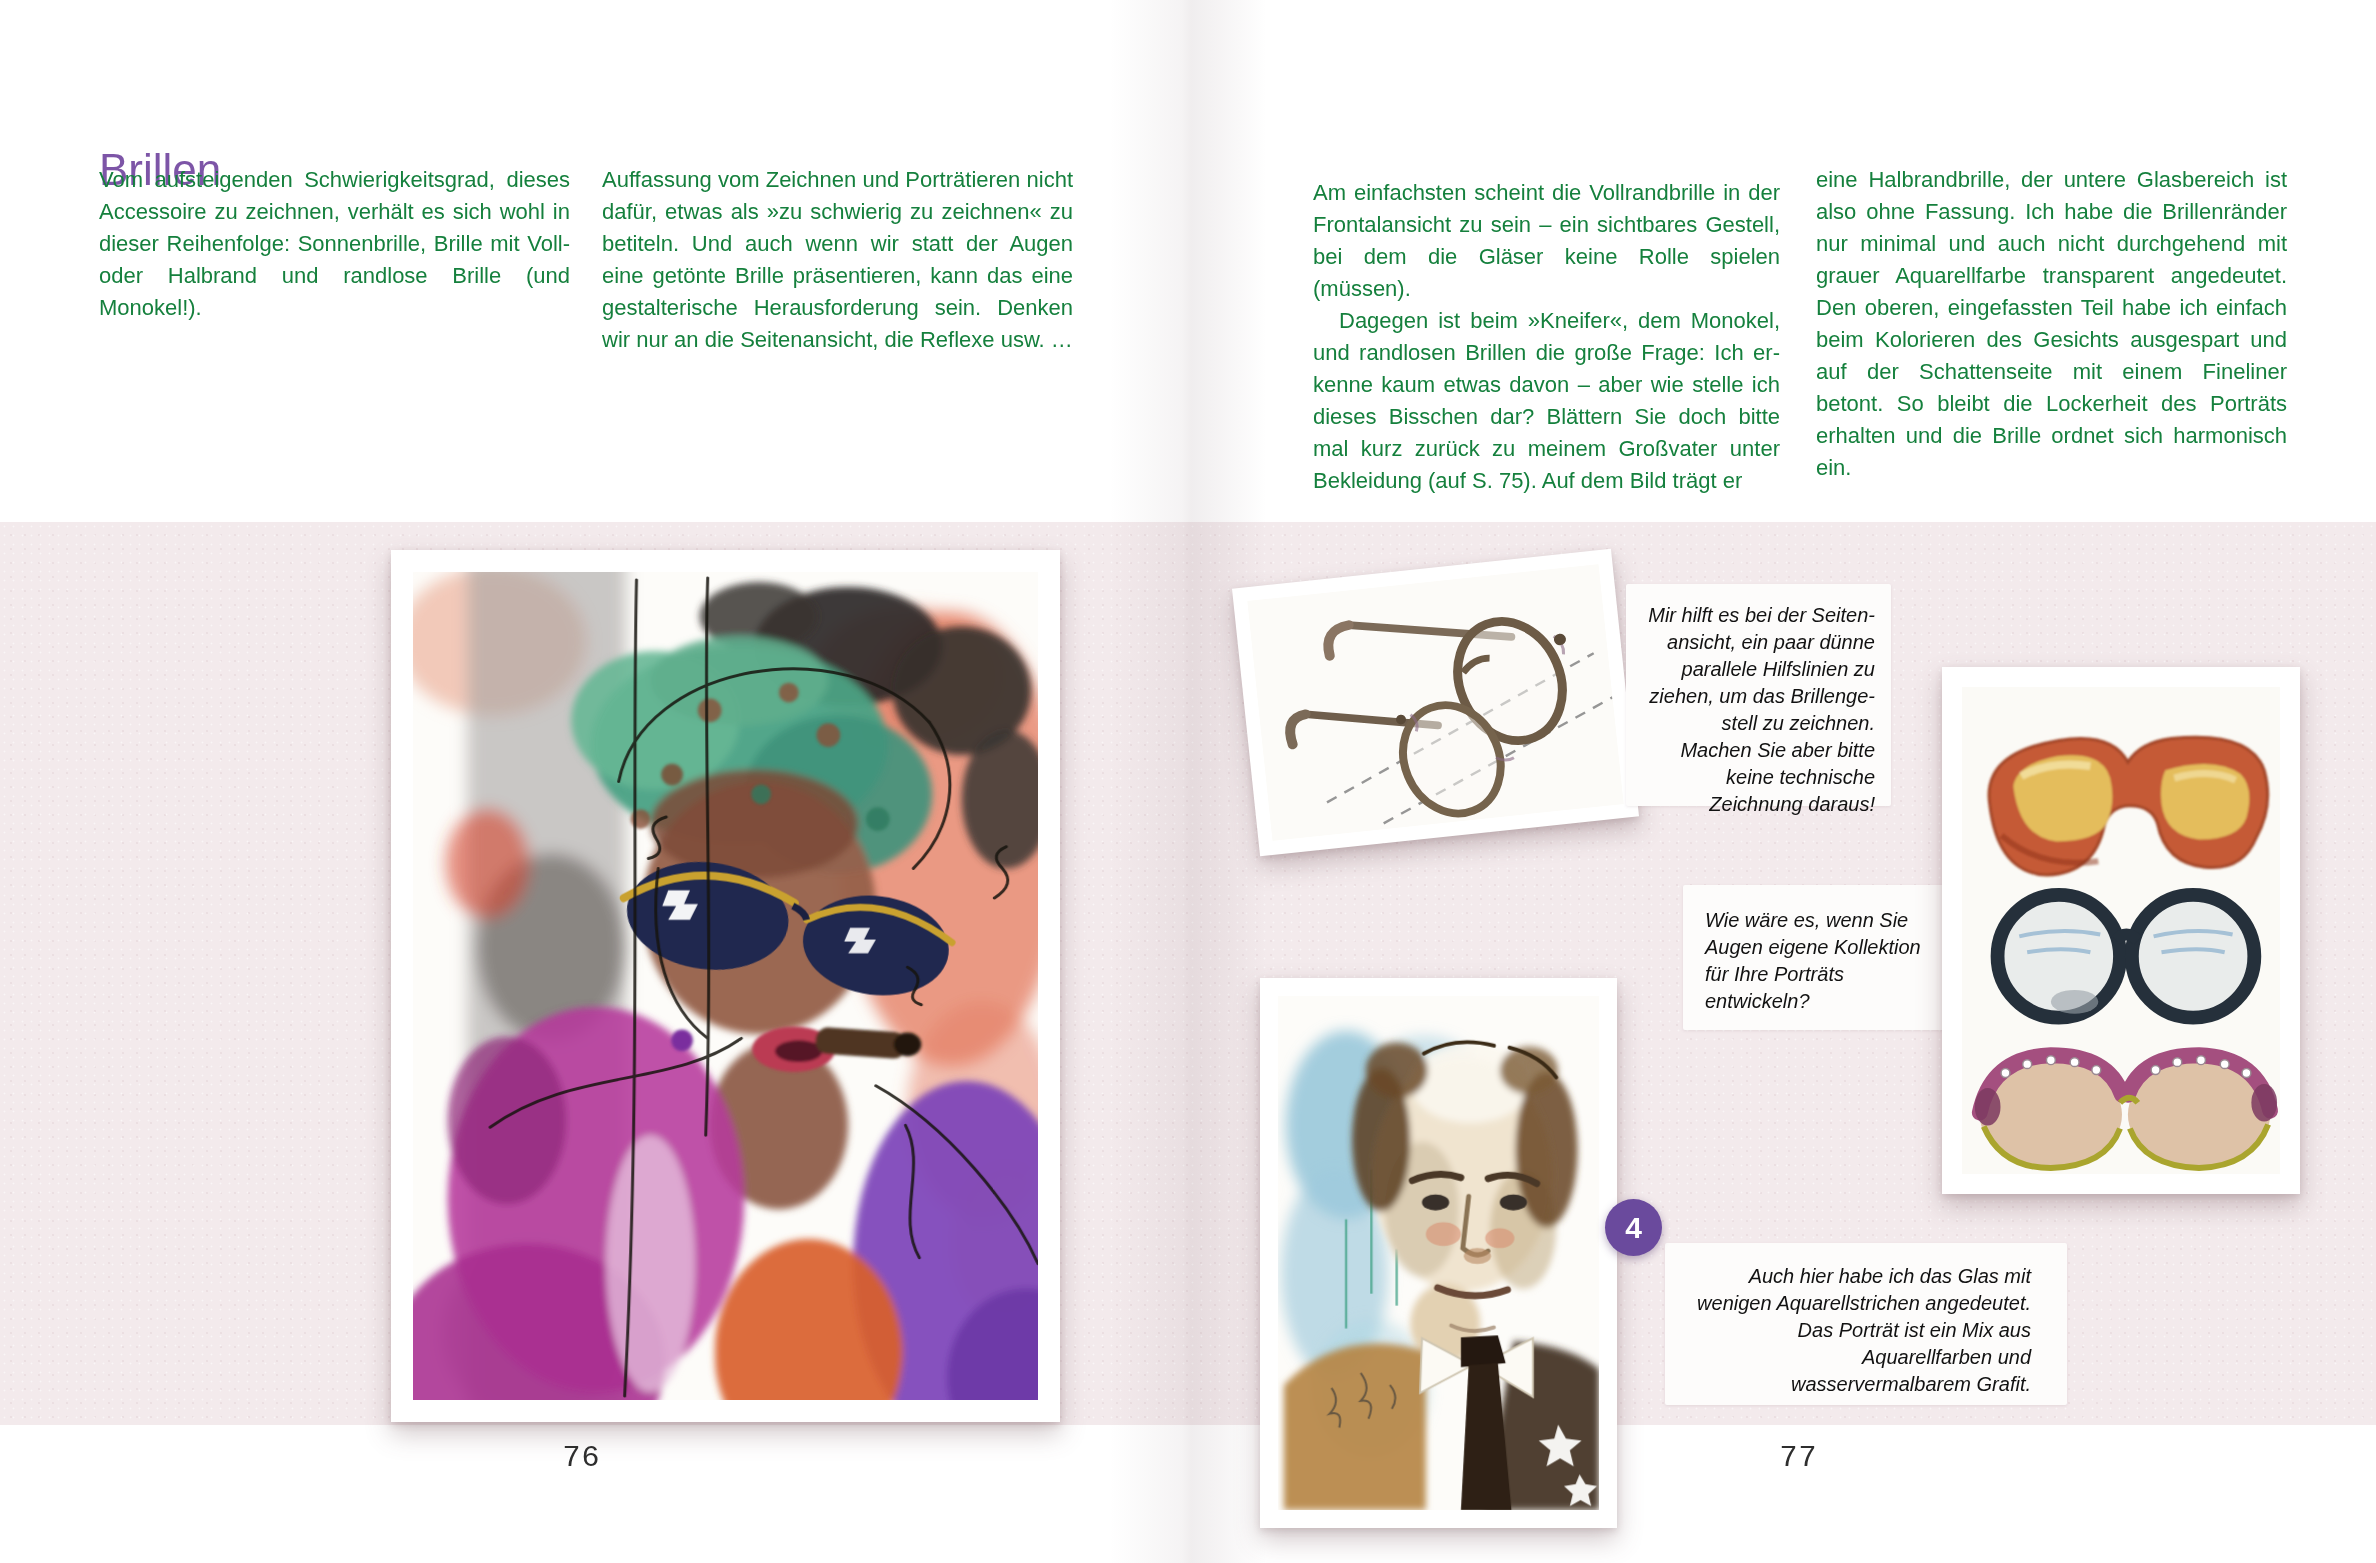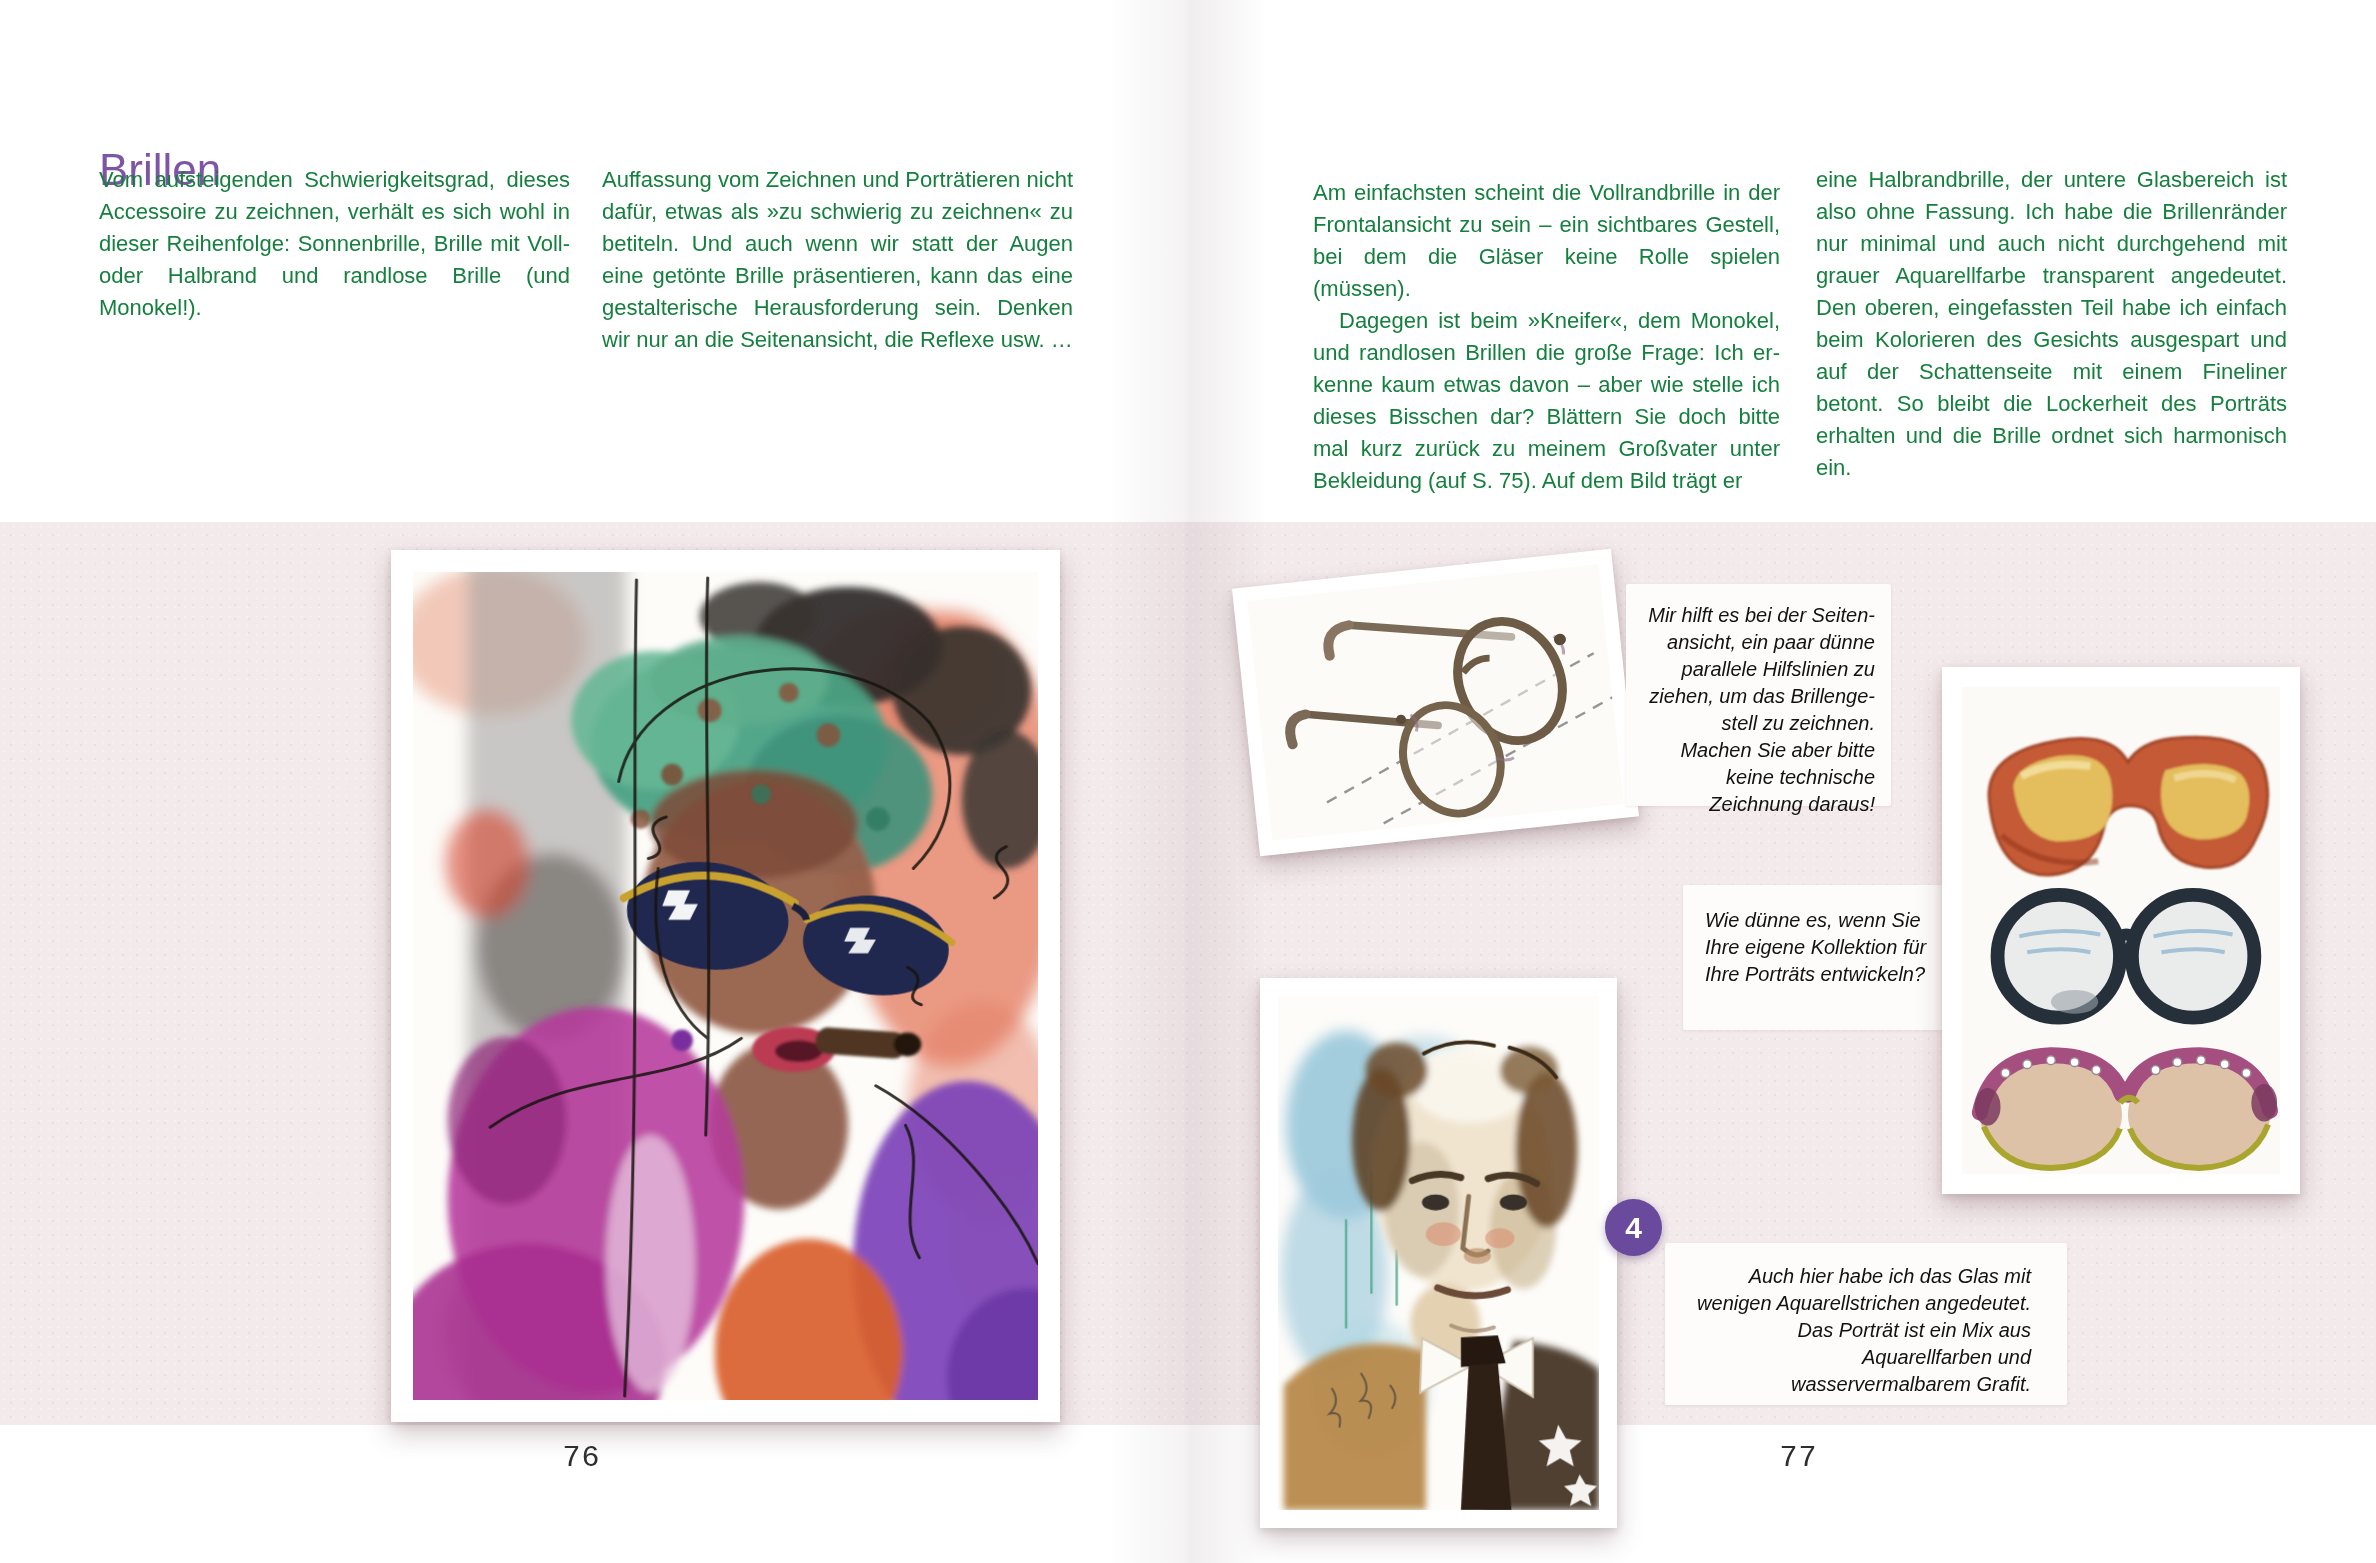--- a/index.html
+++ b/index.html
@@ -232,21 +232,21 @@
         <circle cx="140" cy="140" r="5" fill="#5a4a38"></circle>
       </svg>
     </div>
   </div>
 
   <div class="notebox cap2">
     <div class="caption">Mir hilft es bei der Seiten­ansicht, ein paar dünne parallele Hilfslinien zu ziehen, um das Brillenge­stell zu zeichnen. Machen Sie aber bitte keine techni­sche Zeichnung daraus!</div>
   </div>
 
   <div class="notebox cap3">
-    <div class="caption">Wie dünne es, wenn Sie Ihre eigene Kollektion für Ihre Porträts entwickeln?</div>
+    <div class="caption">Wie wäre es, wenn Sie Augen eigene Kollektion für Ihre Porträts entwickeln?</div>
   </div>
 
   <div class="card card-man">
     <div class="art">
       <svg viewBox="0 0 330 518" preserveAspectRatio="none">
         <defs>
           <filter id="m-soft" x="-30%" y="-30%" width="160%" height="160%">
               <feGaussianBlur stdDeviation="7"></feGaussianBlur>
             </filter>
           <filter id="m-mid" x="-30%" y="-30%" width="160%" height="160%">

